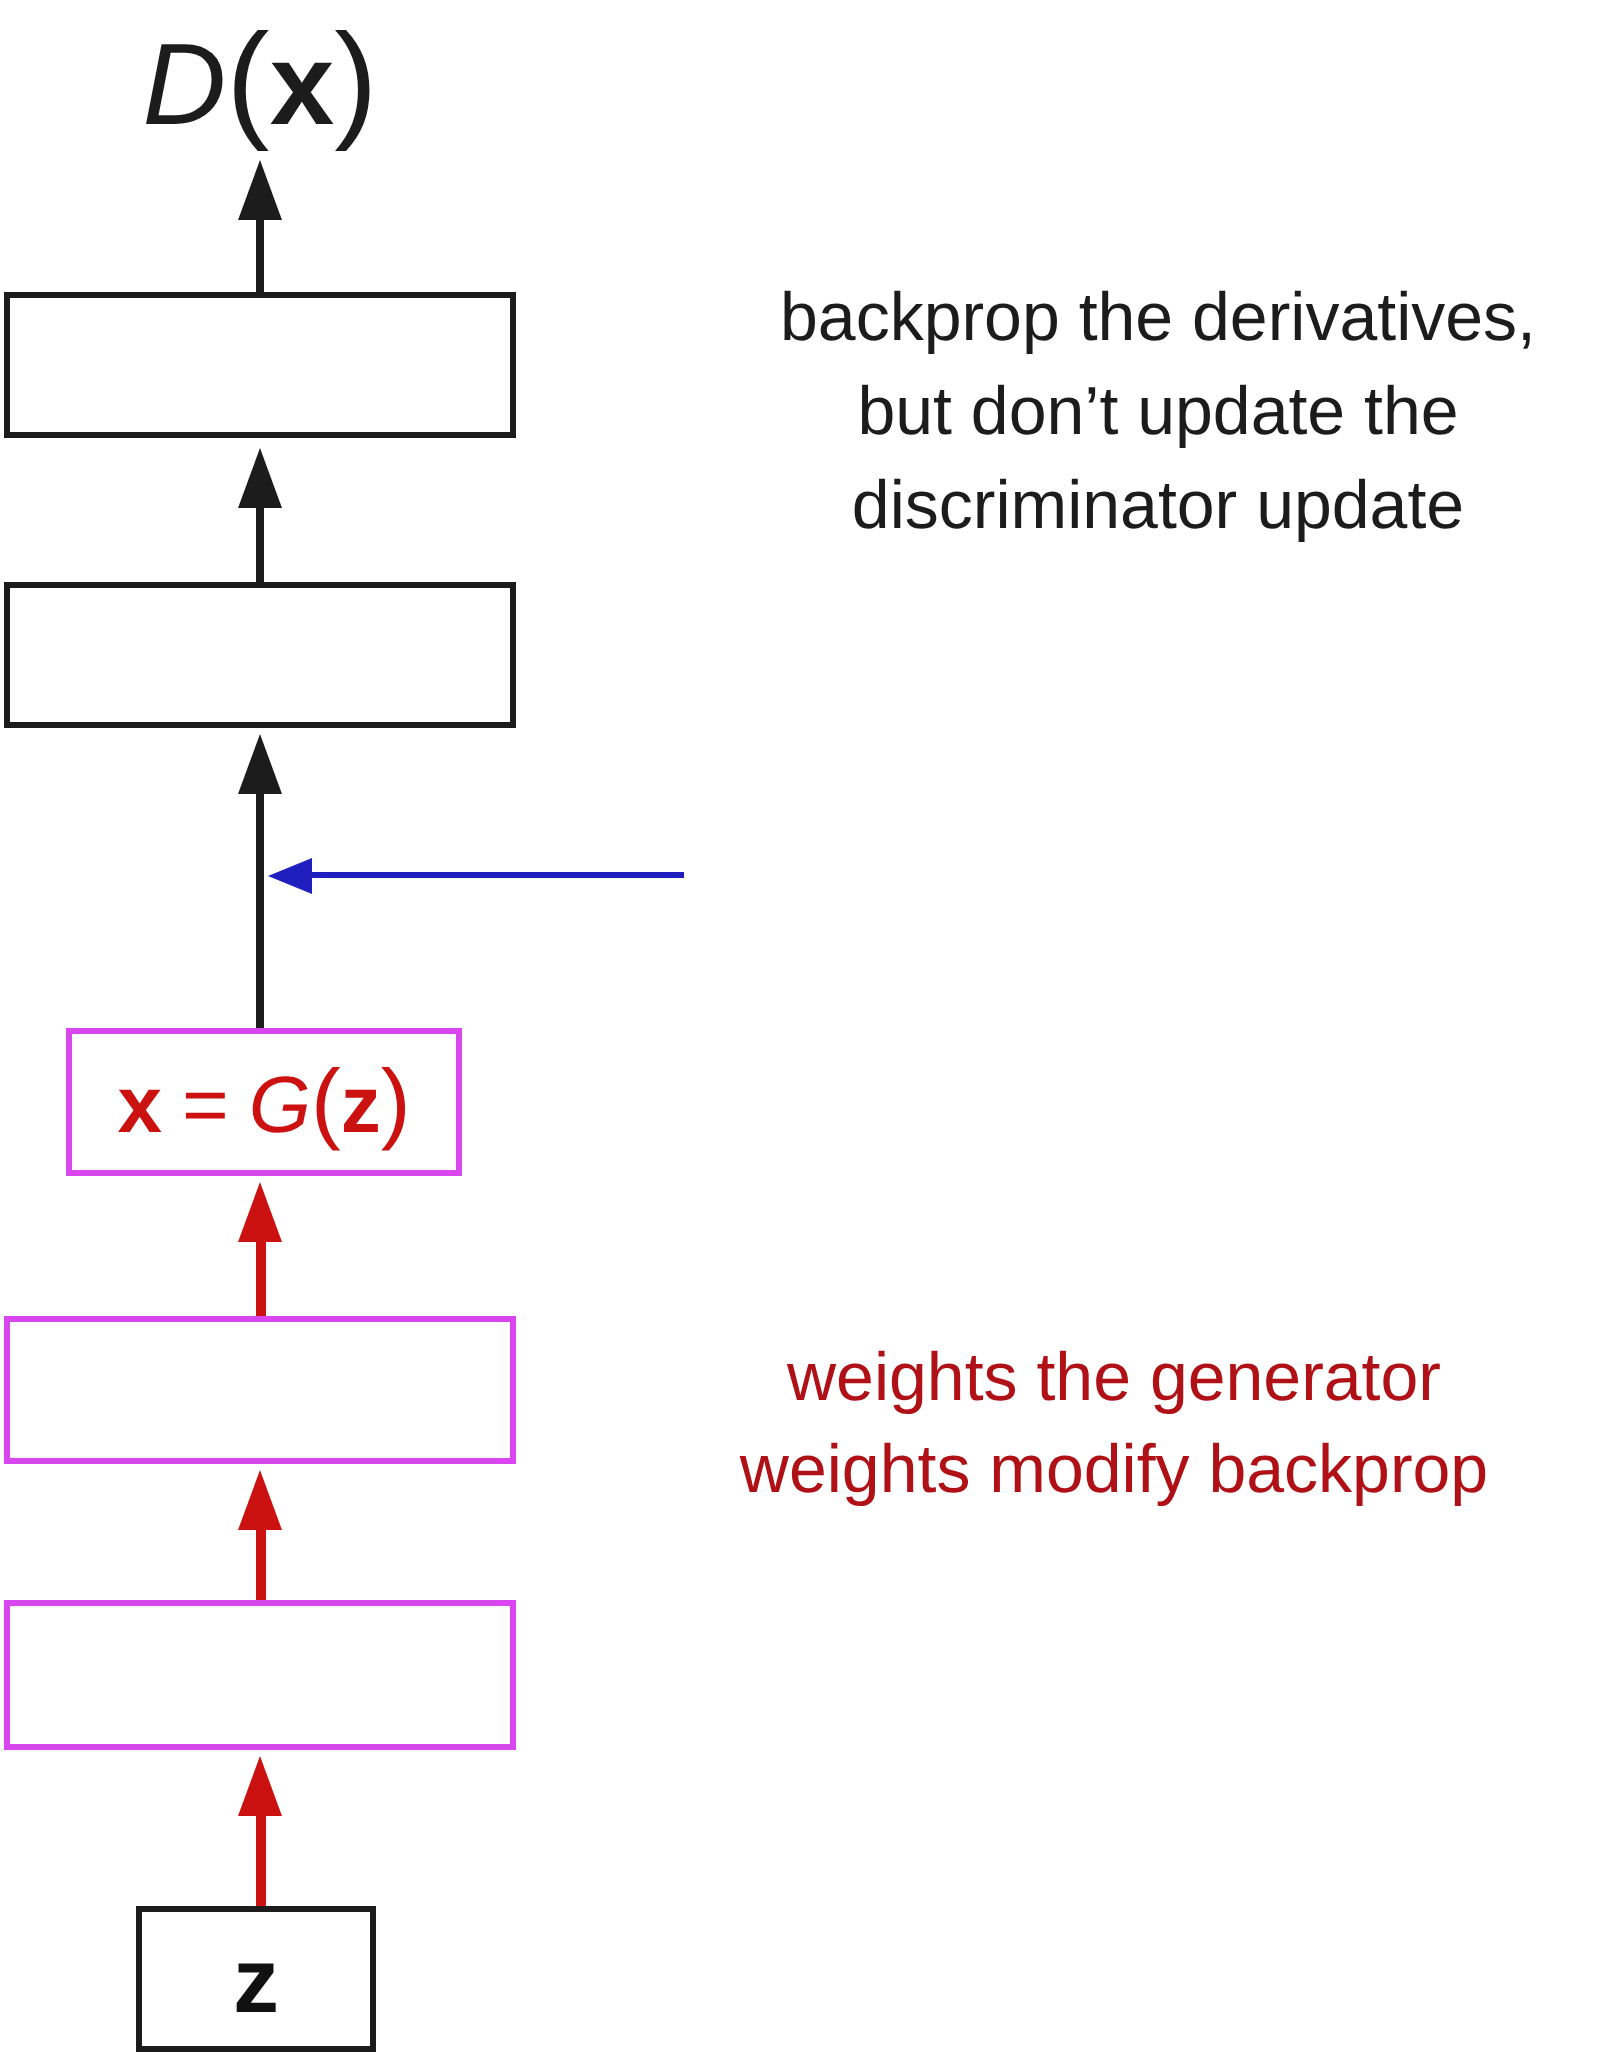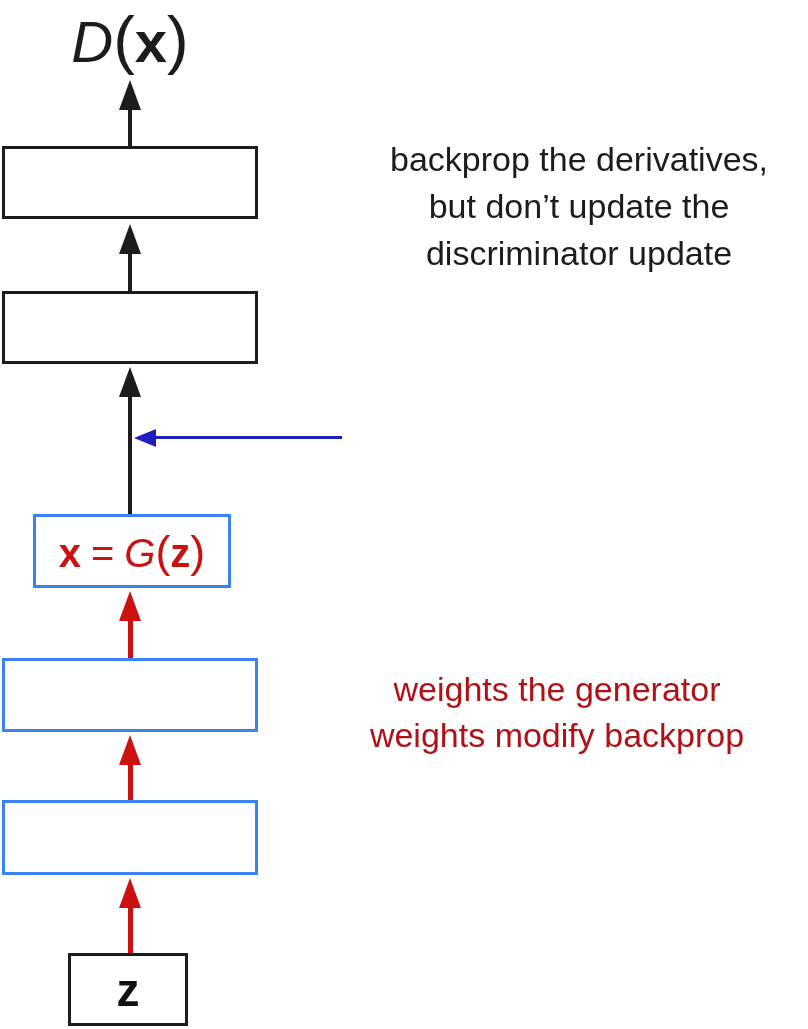--- a/index.html
+++ b/index.html
@@ -16,21 +16,21 @@
     font-family: "Liberation Sans", sans-serif;
   }
 
   
   .layer-box {
     position: absolute;
     box-sizing: border-box;
     background: #ffffff;
   }
   .layer-box.black { border: 3px solid #1c1c1c; }
-  .layer-box.red   { border: 3px solid #3b82f6; }
+  .layer-box.red   { border: 3px solid #d946ef; }
 
   .labeled-box {
     display: flex;
     align-items: center;
     justify-content: center;
   }
 
   
   .math {
     font-family: Liberation Sans, sans-serif;

